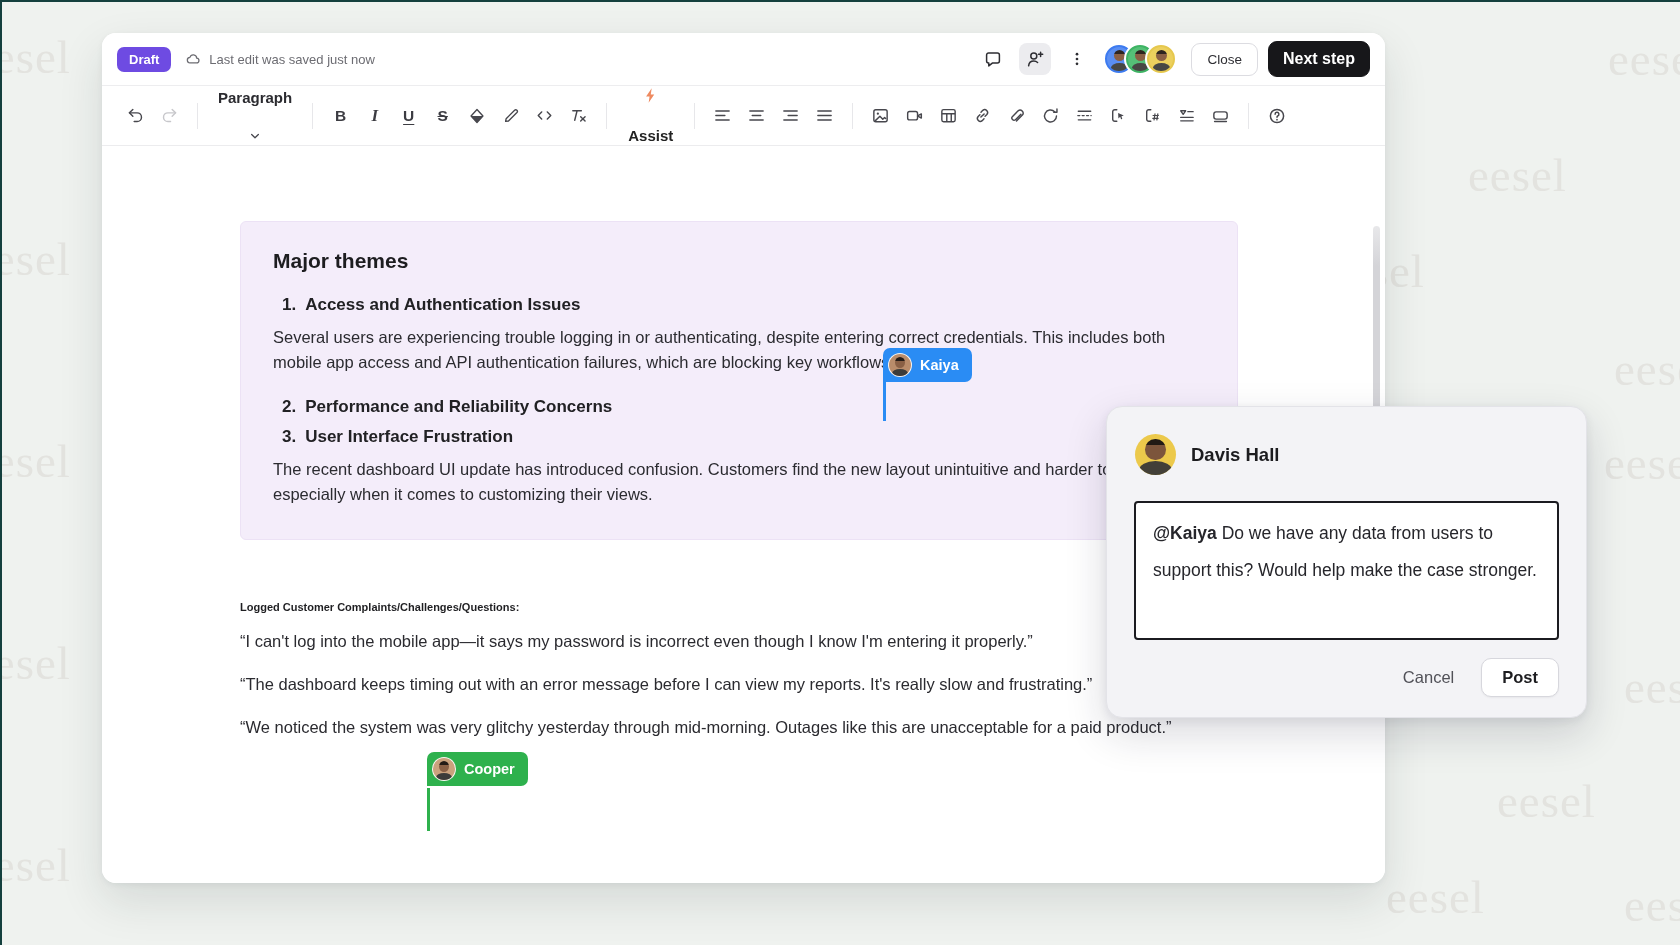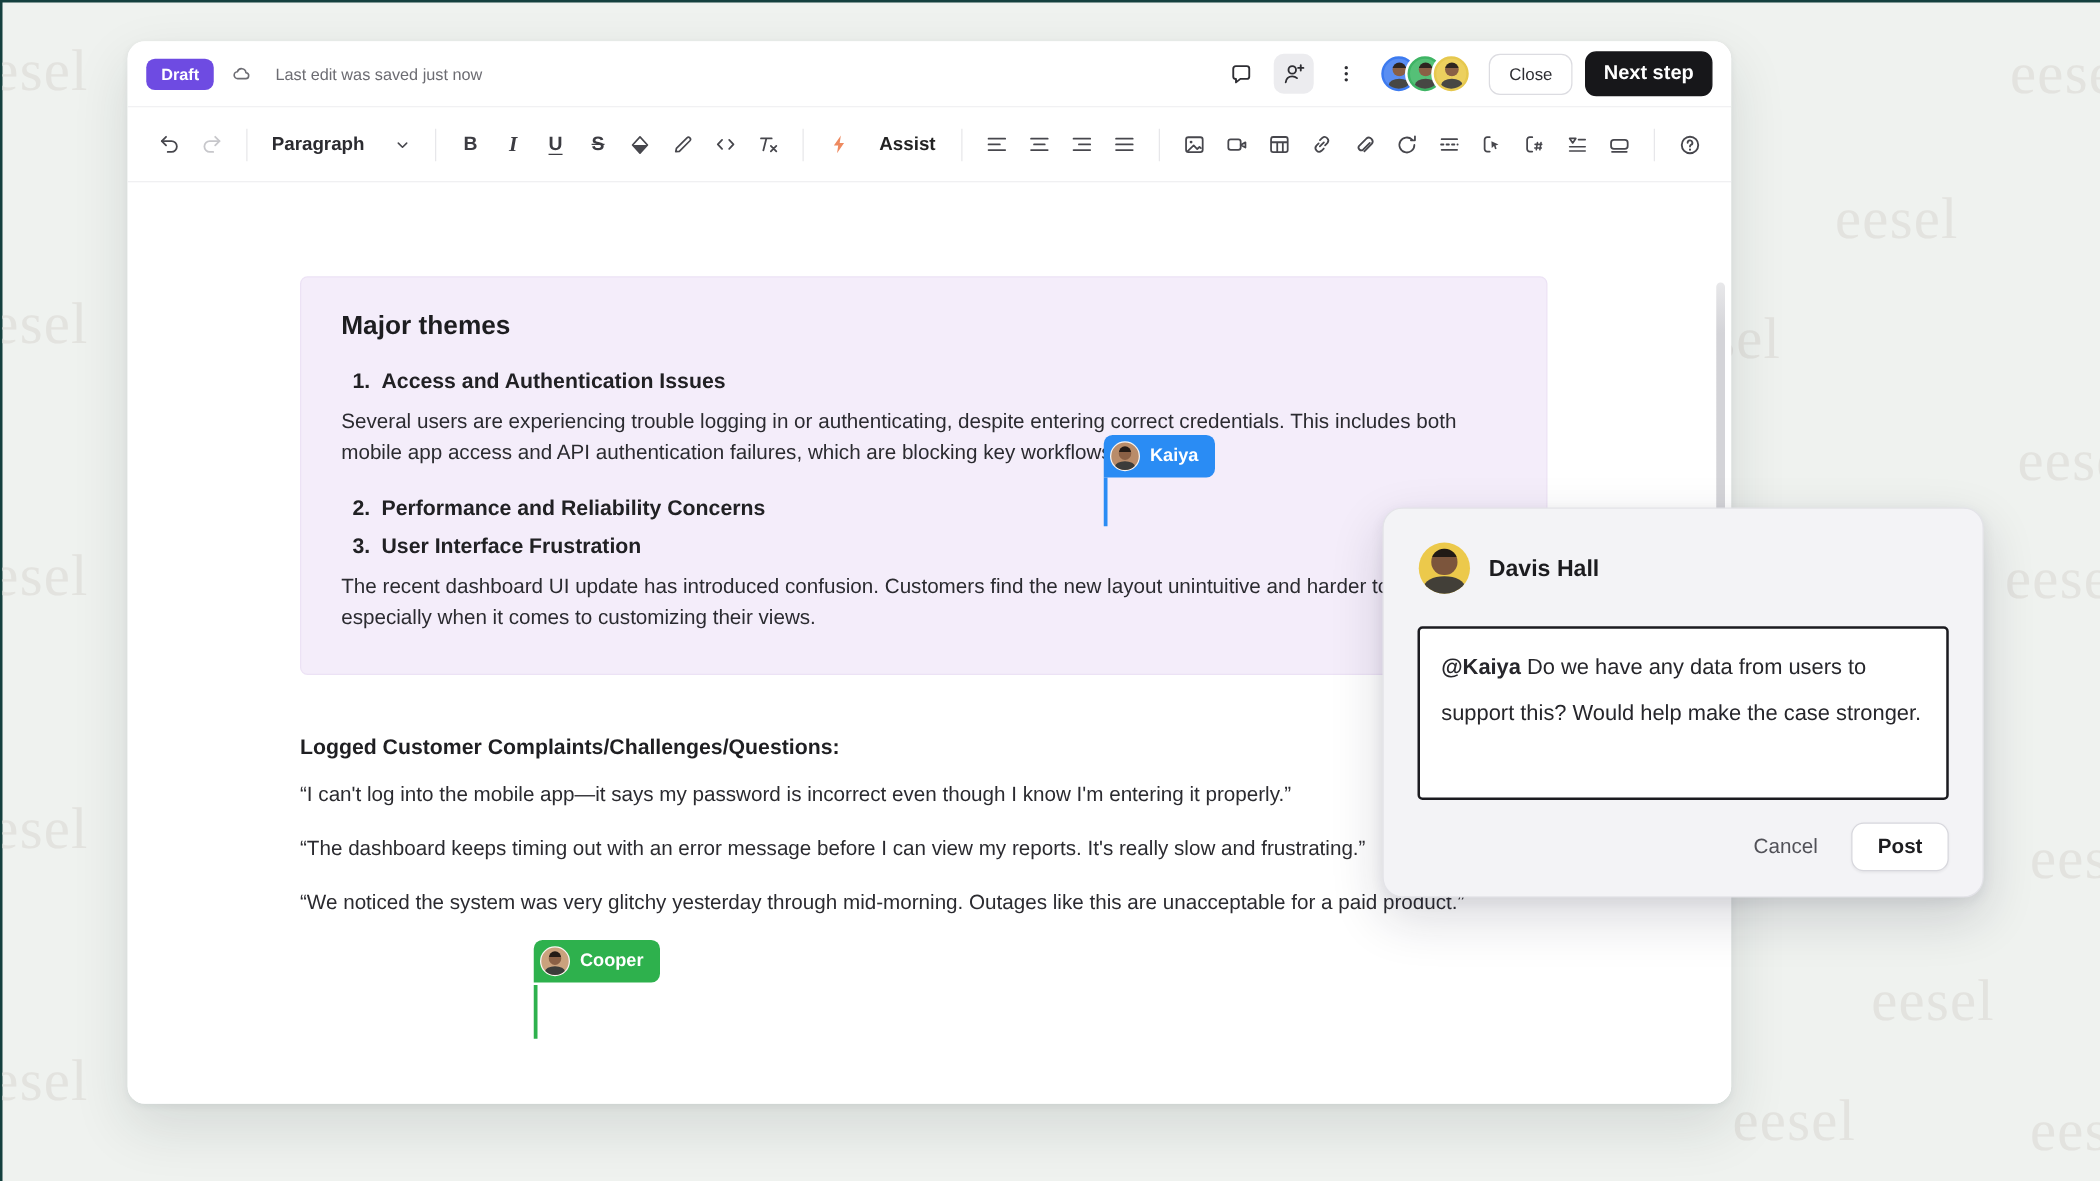--- a/index.html
+++ b/index.html
@@ -31,21 +31,21 @@
 
   
   .topbar {
     height:53px; flex:0 0 53px; display:flex; align-items:center;
     padding:0 15px; border-bottom:1px solid #ededef; background:#fff;
   }
   .badge-draft {
     background:#6e4be2; color:#fff; font-size:13px; font-weight:700;
     padding:5px 12px; border-radius:7px; margin-right:14px; cursor:pointer;
   }
-  .save-status { display:flex; align-items:center; gap:18px; color:#6c6c72; font-size:13px; }
+  .save-status { display:flex; align-items:center; gap:7px; color:#6c6c72; font-size:13px; }
   .topbar-right { margin-left:auto; display:flex; align-items:center; gap:10px; }
   .icon-btn {
     width:32px; height:32px; display:flex; align-items:center; justify-content:center;
     border:none; background:transparent; border-radius:8px; cursor:pointer;
   }
   .icon-btn.active { background:#ececef; }
   .avatar-stack { display:flex; margin:0 6px 0 2px; }
   .avatar {
     width:28px; height:28px; border-radius:50%; position:relative; overflow:hidden;
     box-shadow:0 0 0 2px #fff; cursor:pointer;
@@ -75,21 +75,21 @@
   }
 
   
   .toolbar {
     height:60px; flex:0 0 60px; display:flex; align-items:center;
     padding:0 18px; gap:3px; border-bottom:1px solid #ececee; background:#fff;
   }
   .tb-btn {
     min-width:31px; height:32px; display:flex; align-items:center; justify-content:center;
     background:transparent; border:none; border-radius:7px; cursor:pointer; gap:23px;
-    color:#3c3c42; font-family:inherit;
+    color:#3c3c42; font-family:inherit;flex-direction:column;
   }
   .tb-sep { width:1px; height:26px; background:#e7e7ea; margin:0 9px; flex:0 0 1px; }
   .tb-letter { font-size:15.5px; font-weight:700; color:#3c3c42; }
   .tb-letter.it { font-family:"Liberation Serif", serif; font-style:italic; font-size:17px; font-weight:600; }
   .tb-letter.un { font-weight:600; text-decoration:underline; text-underline-offset:3px; }
   .tb-letter.st { font-weight:600; text-decoration:line-through; }
   .paragraph-select { padding:0 8px; }
   .paragraph-select span.lbl { font-size:15px; font-weight:600; color:#2b2b30; }
   .assist-btn { padding:0 9px; }
   .assist-btn .lbl { font-size:15px; font-weight:700; color:#222; }
@@ -111,21 +111,21 @@
     font-size:17px; font-weight:700; color:#212124; margin:0 0 10px 9px;
     display:flex; gap:9px;
   }
   .section p {
     font-size:16.5px; line-height:25px; color:#2b2b30; width:915px; margin-bottom:22px;
   }
   .hl {
     background:#f8e172; padding:2.5px 5px; margin-left:-5px;
     box-decoration-break:clone; -webkit-box-decoration-break:clone;
   }
-  .complaints-heading { margin-top:48px; font-size:17px; font-weight:700; color:#1f1f22; }
+  .complaints-heading { margin-top:61px; font-size:11px; font-weight:700; color:#1f1f22; }
   .quote { font-size:16.5px; line-height:30px; color:#2b2b30; width:985px; margin-top:13px; }
 
   
   .doc-scrollbar {
     position:absolute; left:1371px; top:224px; width:7px; height:336px;
     background:linear-gradient(#e8e8ea, #d4d4d8 12% 88%, #e8e8ea);
     border-radius:4px; z-index:3; cursor:grab;
   }
 
   

